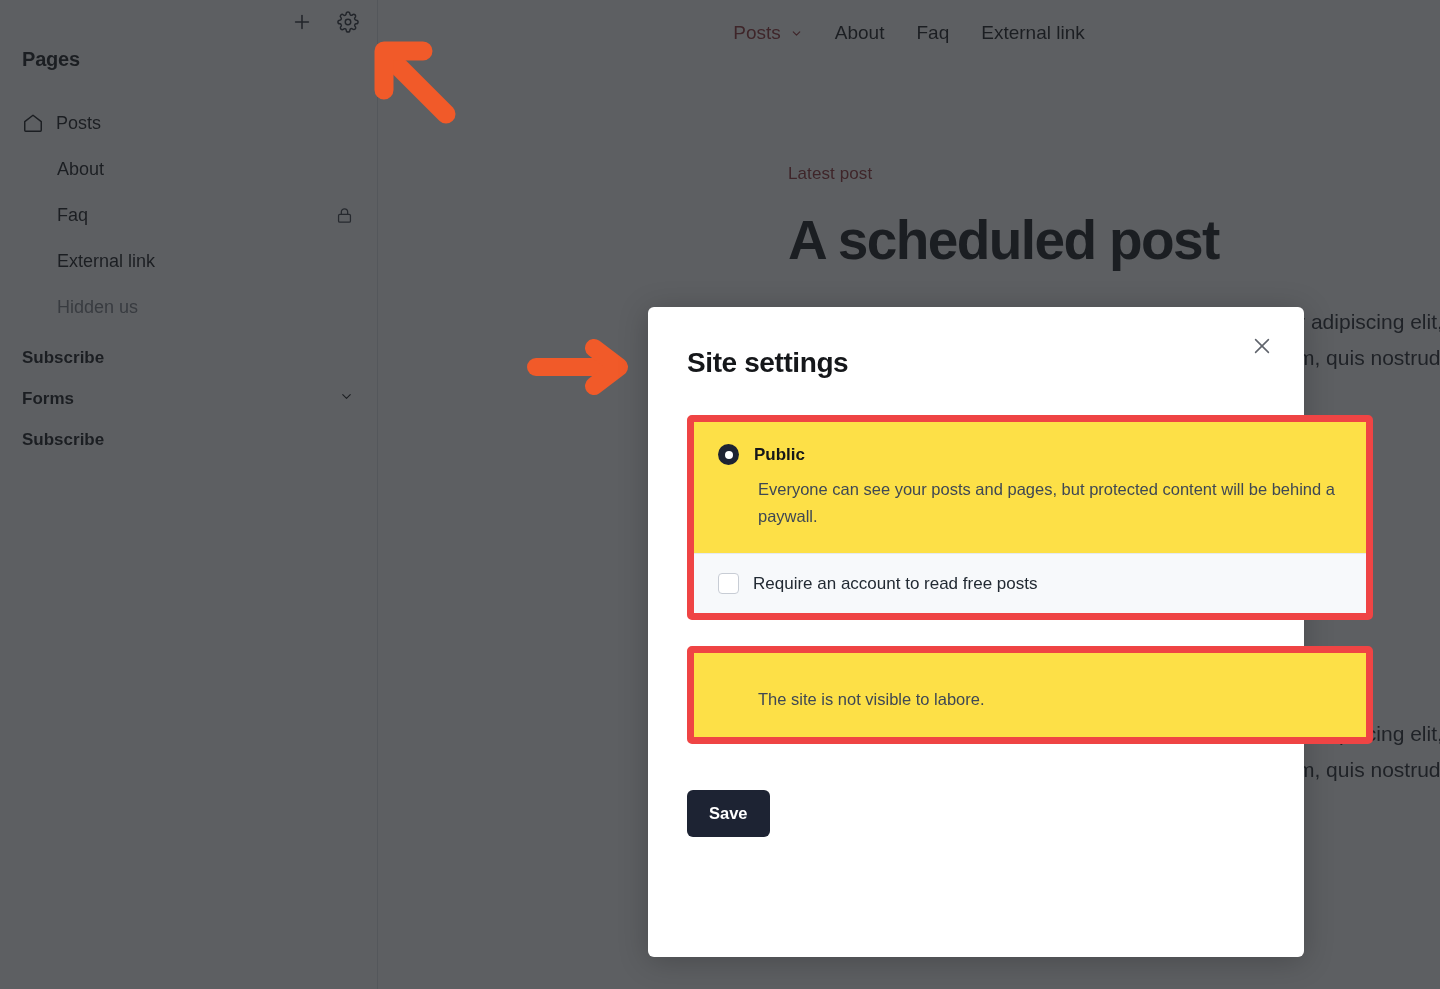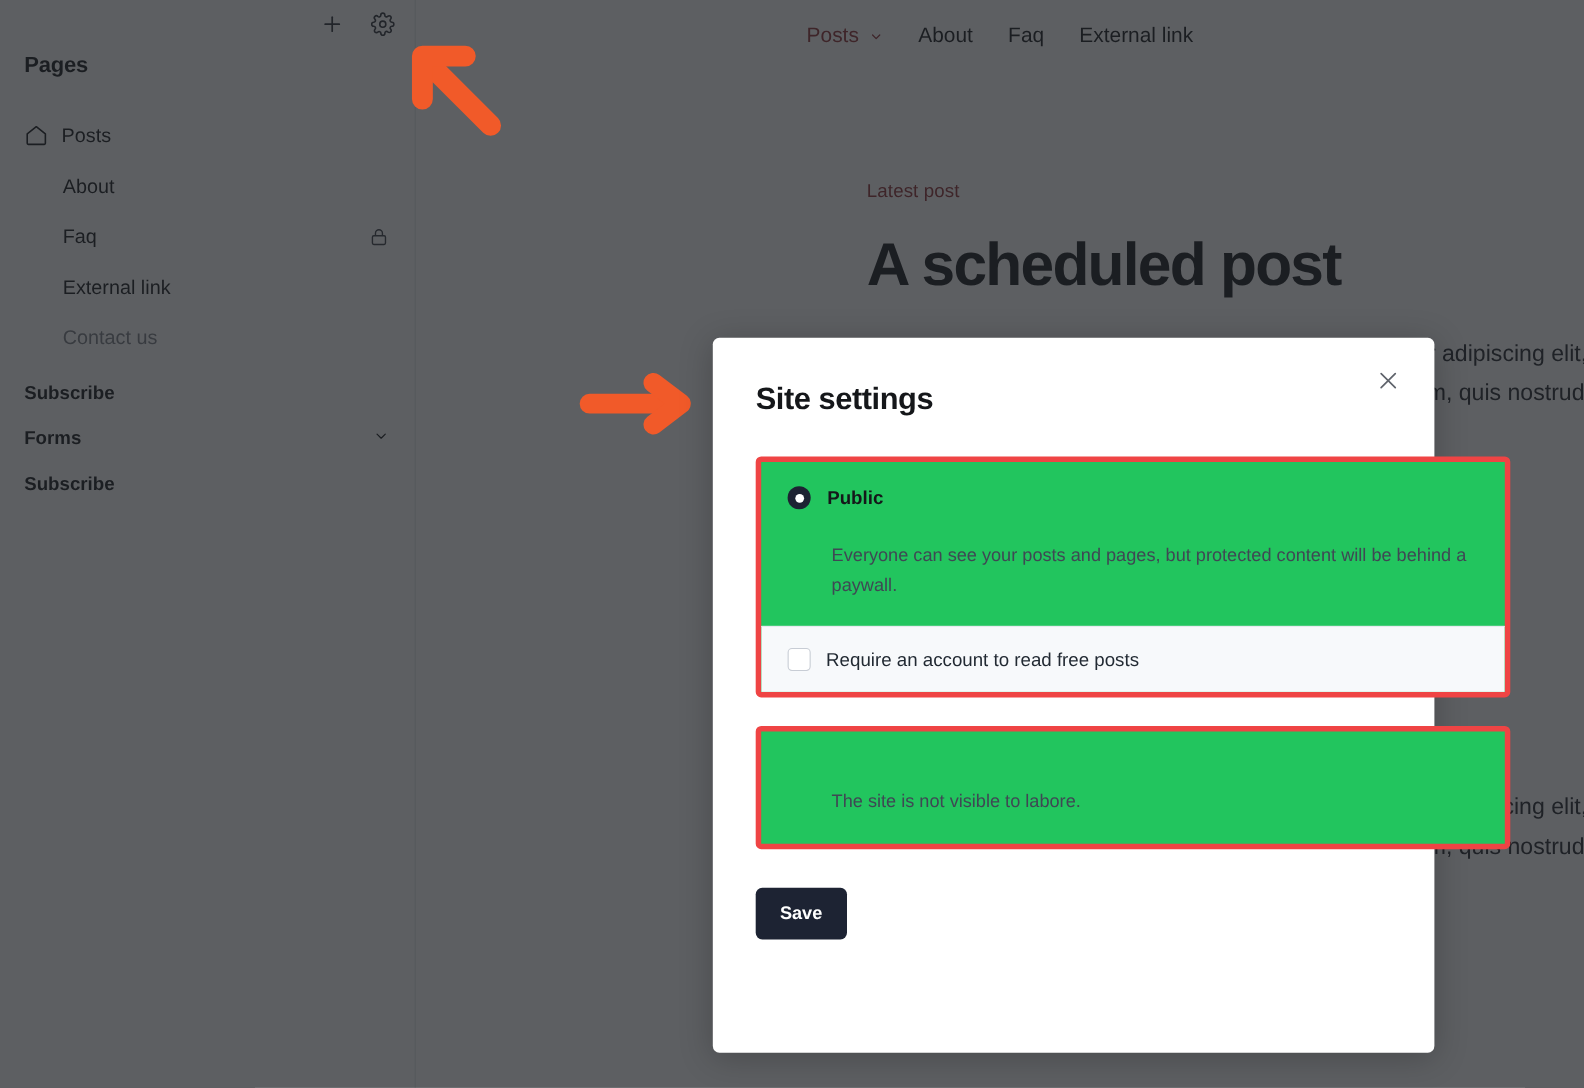--- a/index.html
+++ b/index.html
@@ -121,31 +121,31 @@
     position: absolute; left: 39px; top: 40px;
     font-size: 28px; font-weight: 700; color: #15171a;
     letter-spacing: -0.4px;
   }
   .modal-body {
     position: absolute; left: 39px; top: 108px;
     width: 686px;
   }
 
   .opt-card {
-    border: 5px solid #ef4444;
+    border: 7px solid #ef4444;
     border-radius: 5px;
     overflow: hidden;
     margin-bottom: 26px;
-    background: #22c55e;
+    background: #fde047;
   }
   .opt-main { padding: 22px 24px 24px 24px; }
   .opt-head { display: flex; align-items: center; gap: 15px; }
   .opt-label { font-size: 17px; font-weight: 700; color: #15171a; }
   .opt-desc {
-    margin-top: 29px; margin-left: 40px;
+    margin-top: 11px; margin-left: 40px;
     font-size: 16.5px; line-height: 1.62; color: #3f4854;
   }
 
   .radio {
     width: 21px; height: 21px; border-radius: 50%;
     border: 1.6px solid #c8cdd5; background: #fff;
     flex: 0 0 auto;
   }
   .radio.checked {
     border: none;
@@ -164,21 +164,21 @@
     border-top: 1px solid #e6eaef;
   }
   .checkbox {
     width: 21px; height: 21px; border-radius: 4px;
     border: 1.6px solid #c8cdd5; background: #fff;
     flex: 0 0 auto;
   }
   .sub-label { font-size: 17px; color: #222a33; }
 
   .save-btn {
-    margin-top: 9px;
+    margin-top: 20px;
     display: inline-flex; align-items: center; justify-content: center;
     height: 47px; padding: 0 22px;
     background: #1d2333; color: #ffffff;
     font-size: 16.5px; font-weight: 700;
     border: none; border-radius: 6px;
     font-family: "Liberation Sans", sans-serif;
     cursor: pointer;
   }
 </style>
 </head>
@@ -229,21 +229,21 @@
               <path d="M8 10.5V7.6a4 4 0 0 1 8 0v2.9"></path>
             </svg>
           </span>
         </div>
 
         <div class="nav-row indent">
           <span>External link</span>
         </div>
 
         <div class="nav-row indent muted">
-          <span>Contact us</span>
+          <span>Hidden us</span>
         </div>
 
         <div style="height:18px"></div>
 
         <div class="nav-section">
           <span>Subscribe</span>
         </div>
         <div class="nav-section">
           <span>Forms</span>
           <span class="spacer"></span>

